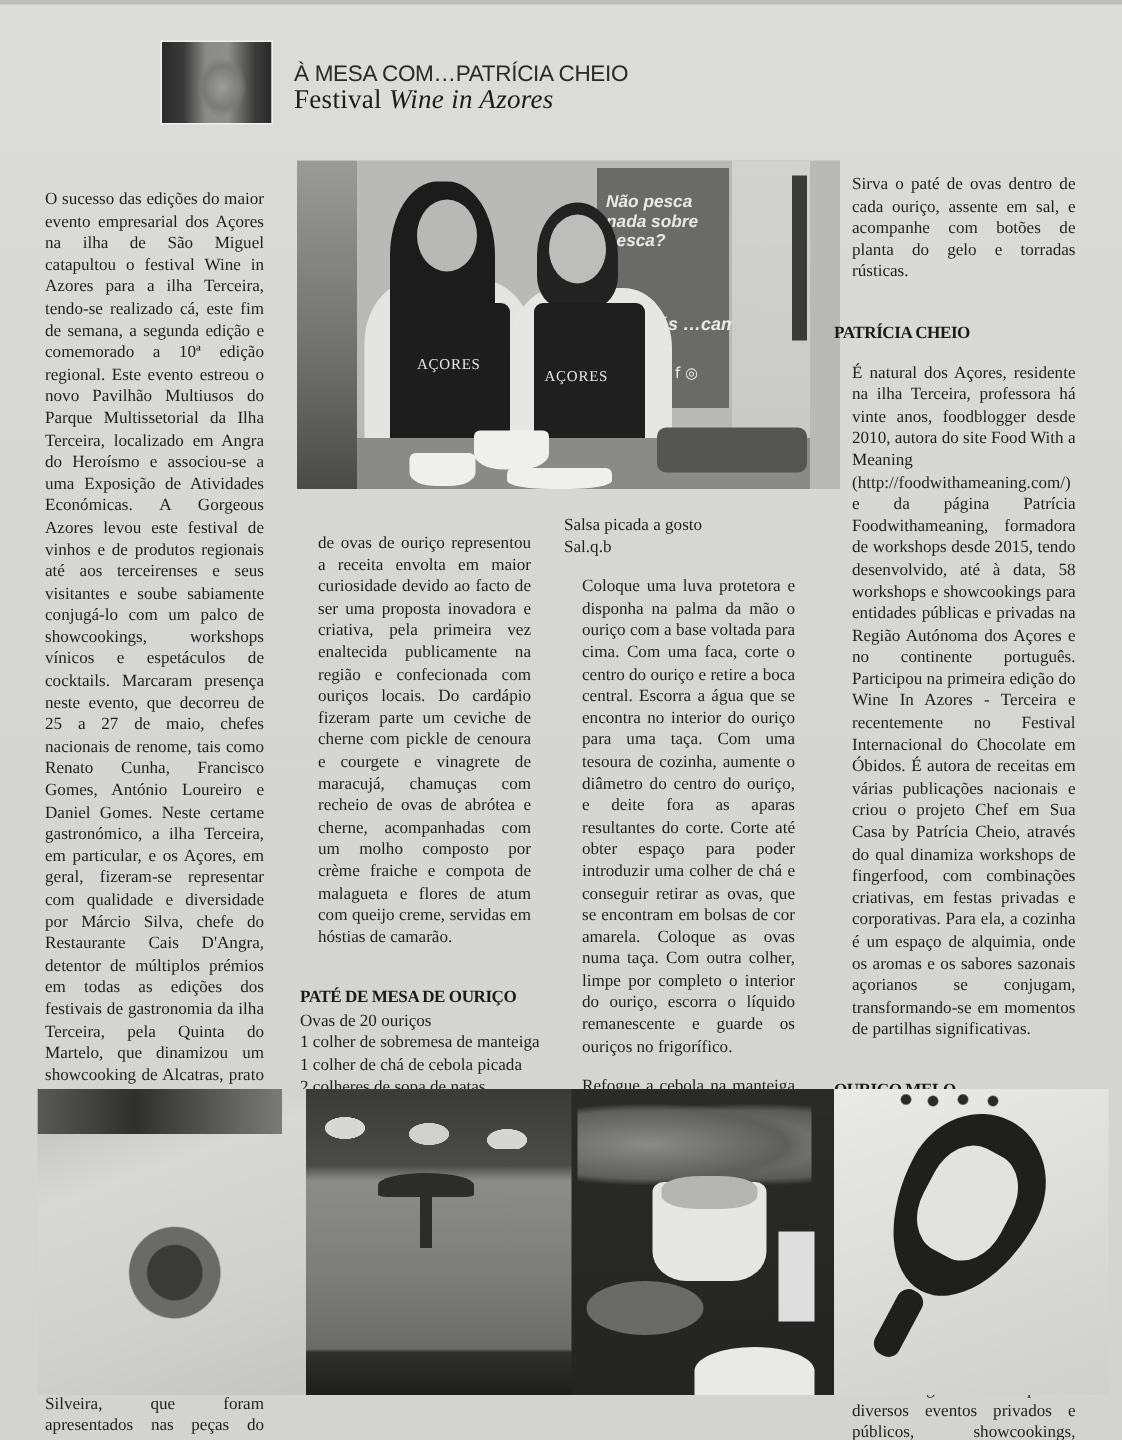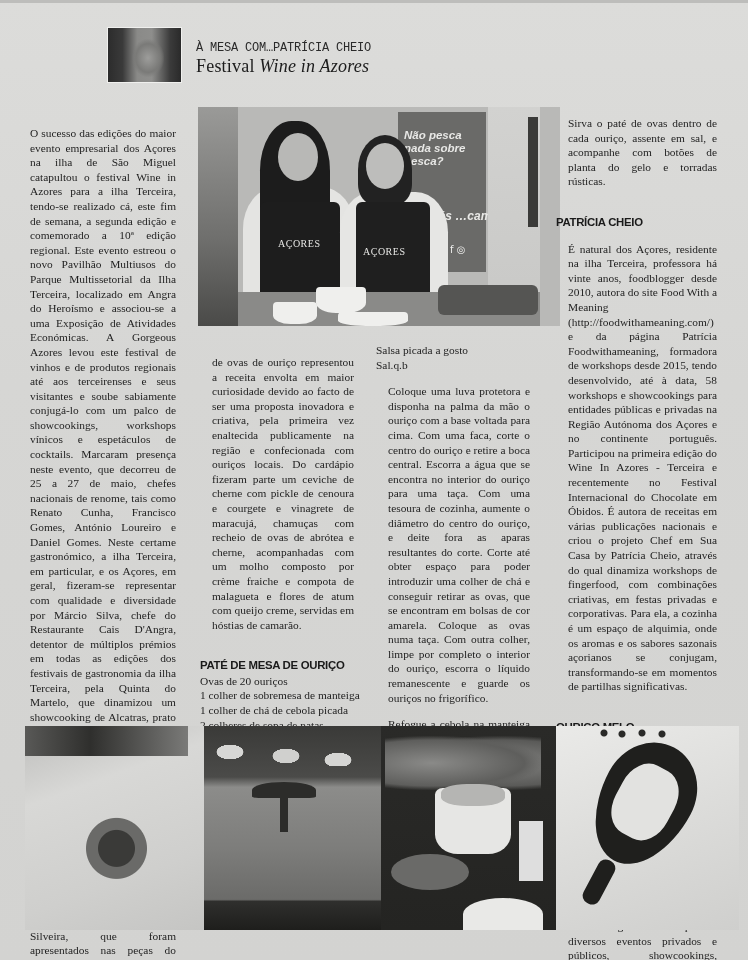--- a/index.html
+++ b/index.html
@@ -19,39 +19,39 @@
   
   .avatar {
     position: absolute; left: 107px; top: 27px; width: 73px; height: 54px;
     border: 1px solid #f0f0ee;
     background:
       radial-gradient(ellipse 22px 26px at 40px 30px, #9d9d9b 0%, #7a7a78 55%, rgba(0,0,0,0) 75%),
       linear-gradient(90deg, #2c2c2c 0%, #3a3a3a 20%, #8a8a88 40%, #8e8e8c 60%, #3b3b3b 85%, #2a2a2a 100%);
   }
   .kicker {
     position: absolute; left: 196px; top: 41px;
-    font-family: Liberation Mono, monospace;
-    font-size: 12px; letter-spacing: -0.2px; color: #2a2a2a;
+    font-family: Liberation Sans, sans-serif;
+    font-size: 15px; letter-spacing: -0.2px; color: #2a2a2a;
   }
   .headline {
     position: absolute; left: 196px; top: 56px;
     font-size: 18px; color: #1c1c1c; letter-spacing: 0.2px;
   }
   .headline i { font-style: italic; }
 
   
   .col { position: absolute; font-size: 11.4px; line-height: 14.6px; text-align: justify; hyphens: manual; }
   .col p { margin: 12px; }
   .col1 { left: 18px; top: 114px; width: 170px; }
   .col2 { left: 200px; top: 343px; width: 166px; }
   .col3 { left: 376px; top: 343px; width: 166px; }
   .col4 { left: 556px; top: 104px; width: 173px; }
 
   .sec-head {
-    font-family: Liberation Sans, sans-serif;
+    font-family: Liberation Serif, serif;
     font-weight: bold; font-size: 11.4px; letter-spacing: -0.3px;
     margin: 0 0 1px 0; color: #1a1a1a;
   }
   .gap { height: 14px; }
   .list-line { text-align: left; }
   .endmark {
     font-family: "Liberation Sans", "DejaVu Sans", sans-serif;
     font-size: 7px; margin-left: 6px; vertical-align: middle; color:#333;
   }
 

